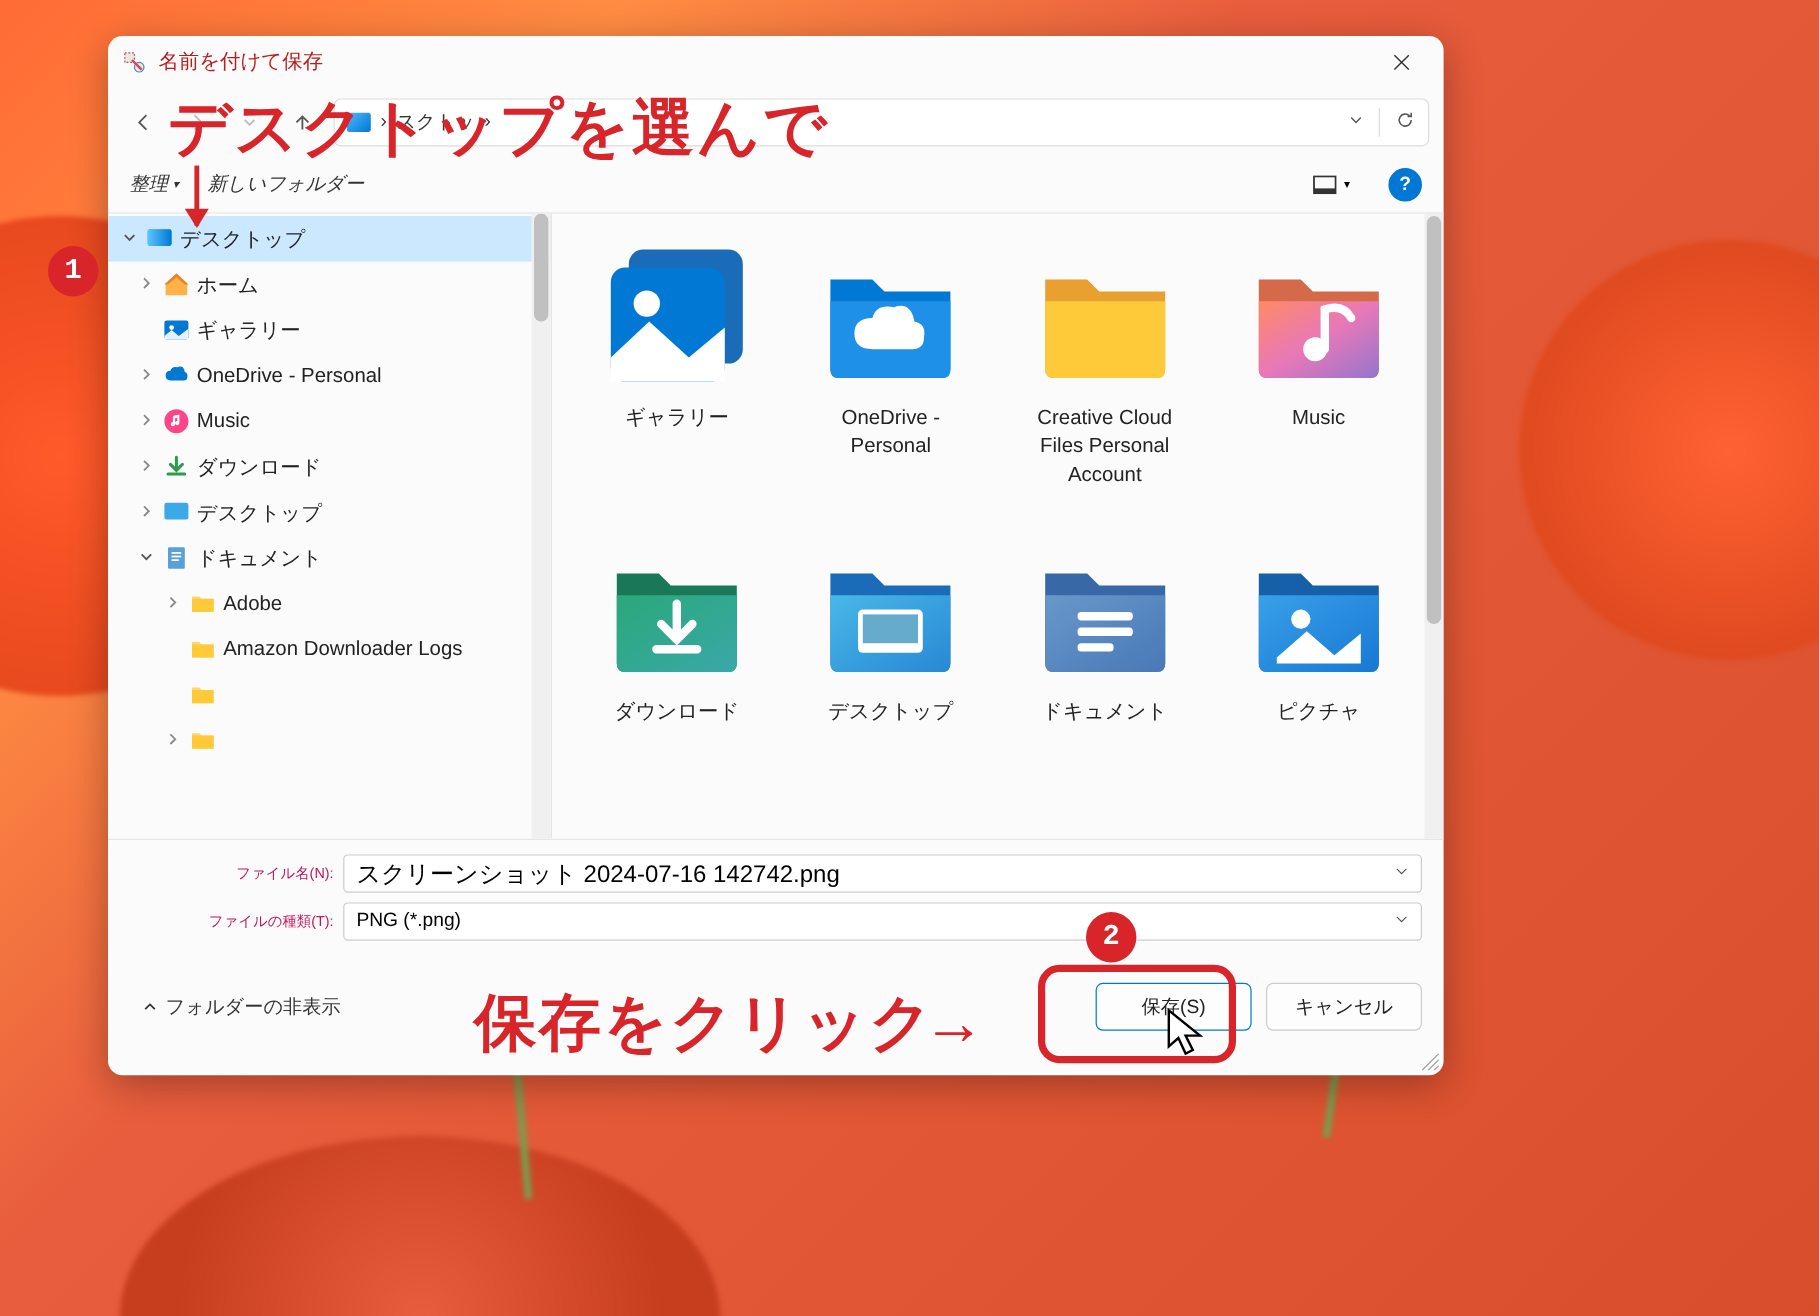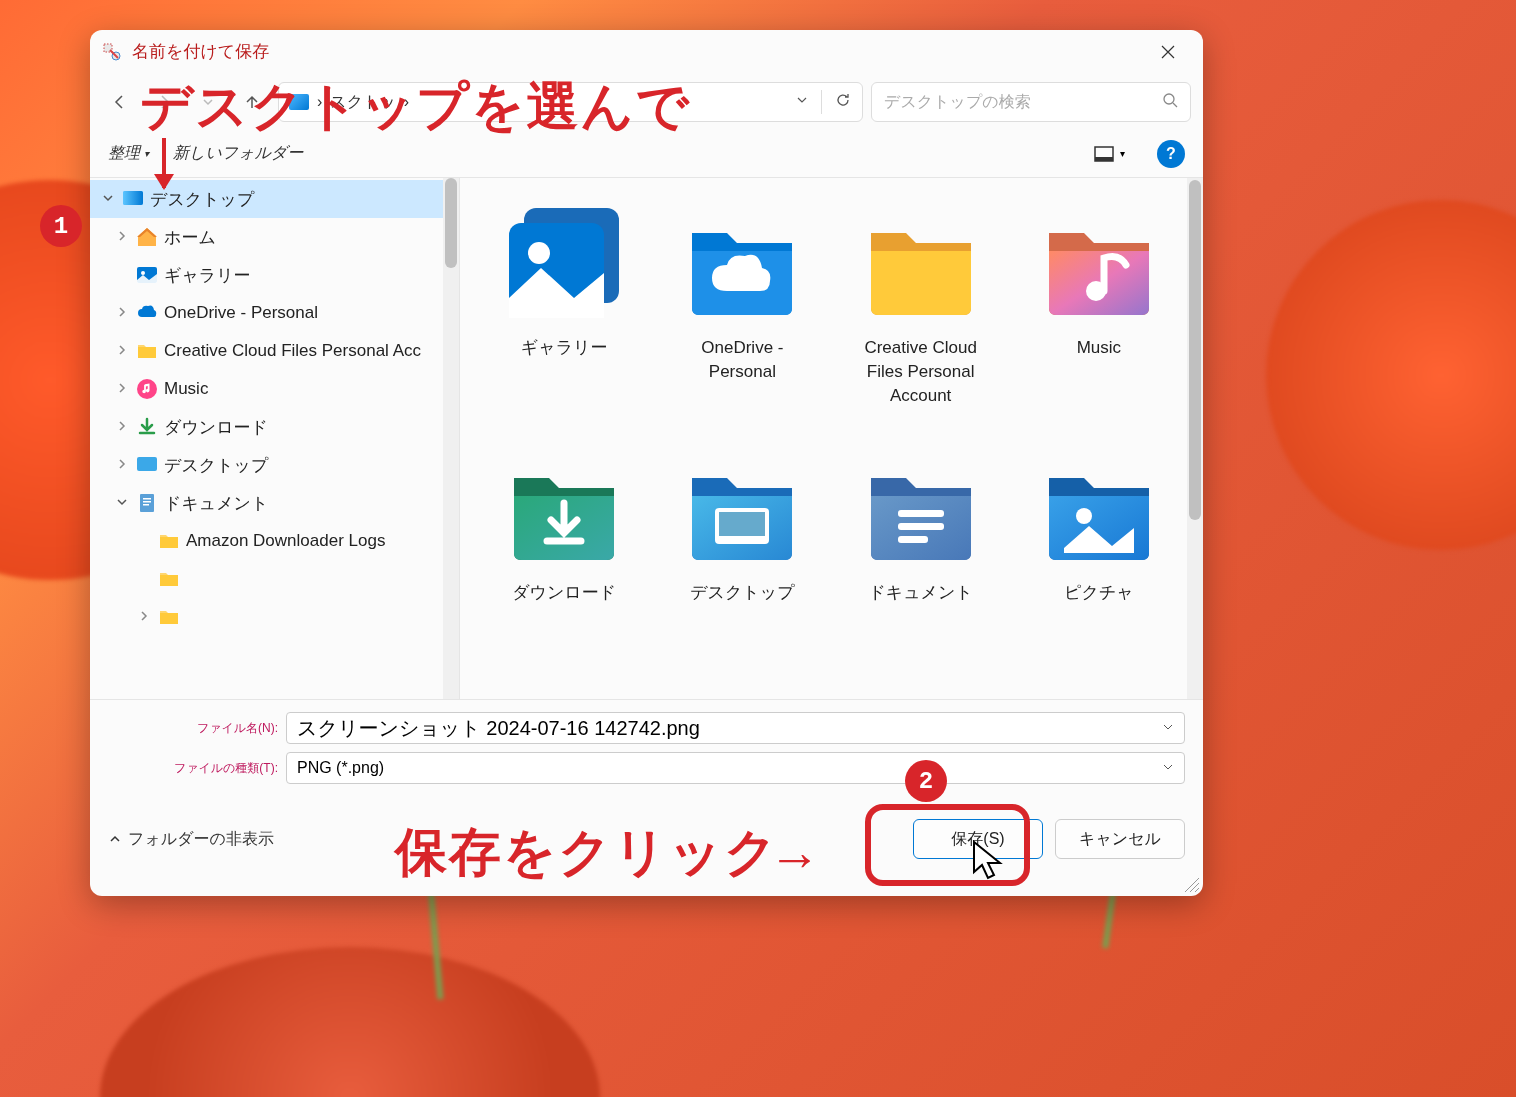--- a/index.html
+++ b/index.html
@@ -103,21 +103,21 @@
 .field-row { display: flex; align-items: center; gap: 8px; margin-bottom: 8px; }
 .field-label { width: 170px; text-align: right; font-size: 12px; color: #be185d; }
 .field-input {
   flex: 1; height: 32px; border: 1px solid #ccc; border-radius: 4px;
   padding: 0 10px; font-size: 16px; background: #fff;
   display: flex; align-items: center; justify-content: space-between;
 }
 .field-input input { border: none; outline: none; flex: 1; font-size: 20px; background: transparent; }
 
 .footer {
-  height: 104px; display: flex; align-items: center; padding: 0 18px 10px 18px; gap: 12px;
+  height: 104px; display: flex; align-items: center; padding: 0 18px 10px 18px; gap: 12px; margin-left: 10px;
 }
 .footer .hide-folders { display: flex; align-items: center; gap: 6px; font-size: 16px; color: #333; cursor: pointer; }
 .footer .spacer { flex: 1; }
 .footer .btn {
   min-width: 130px; height: 40px; border: 1px solid #ccc; border-radius: 6px;
   background: #fdfdfd; font-size: 16px; color: #222; cursor: pointer;
   display: flex; align-items: center; justify-content: center;
 }
 .footer .btn.primary { border: 1.5px solid #0078d4; }
 
@@ -203,27 +203,20 @@
       <span>›</span>
       <span class="spacer"></span>
       <span><svg width="14" height="14" viewBox="0 0 14 14">
             <path d="M3 5 L7 9 L11 5" stroke="#555" stroke-width="1.2" fill="none"></path>
           </svg></span>
       <span style="width:1px;height:24px;background:#ddd;margin:0 4px;"></span>
       <span><svg width="18" height="18" viewBox="0 0 18 18">
             <path d="M14 9 A5 5 0 1 1 12.5 5.5 M14 3 L14 6 L11 6" stroke="#555" stroke-width="1.3" fill="none"></path>
           </svg></span>
     </div>
-    <div class="search-box">
-      <input placeholder="デスクトップの検索" style="">
-      <span><svg width="16" height="16" viewBox="0 0 16 16">
-            <circle cx="7" cy="7" r="5" stroke="#888" stroke-width="1.3" fill="none"></circle>
-            <path d="M11 11 L15 15" stroke="#888" stroke-width="1.3"></path>
-          </svg></span>
-    </div>
   </div>
 
   <div class="toolbar">
     <div class="tb-item">
         <span>整理</span>
         <span style="font-size:10px;">▾</span>
       </div>
     <div class="tb-item">新しいフォルダー</div>
     <div class="spacer"></div>
     <div class="view-btn">
@@ -290,32 +283,20 @@
               </svg>
             </span>
             <span>OneDrive - Personal</span>
           </div>
           <div class="tree-item pad1">
             <span class="chev"><svg width="12" height="12" viewBox="0 0 12 12">
                 <path d="M4 2 L8 6 L4 10" stroke="#888" fill="none" stroke-width="1.5"></path>
               </svg></span>
             <span class="ticon">
               <svg width="22" height="22" viewBox="0 0 22 22">
-                <path d="M2 5 L8 5 L10 7 L20 7 L20 18 L2 18 Z" fill="#ffd66e"></path>
-                <path d="M2 7 L20 7 L20 18 L2 18 Z" fill="#ffca3a"></path>
-              </svg>
-            </span>
-            <span>Creative Cloud Files Personal Acc</span>
-          </div>
-          <div class="tree-item pad1">
-            <span class="chev"><svg width="12" height="12" viewBox="0 0 12 12">
-                <path d="M4 2 L8 6 L4 10" stroke="#888" fill="none" stroke-width="1.5"></path>
-              </svg></span>
-            <span class="ticon">
-              <svg width="22" height="22" viewBox="0 0 22 22">
                 <circle cx="11" cy="11" r="10" fill="#ff4488"></circle>
                 <path d="M9 6 L14 5 L14 13 Q14 15 12 15 Q10 15 10 13 Q10 11 12 11 L12 8 L10 8.5 L10 14 Q10 16 8 16 Q6 16 6 14 Q6 12 8 12 L8 7 Z" fill="#fff" transform="scale(0.9) translate(1 1)"></path>
               </svg>
             </span>
             <span>Music</span>
           </div>
           <div class="tree-item pad1">
             <span class="chev"><svg width="12" height="12" viewBox="0 0 12 12">
                 <path d="M4 2 L8 6 L4 10" stroke="#888" fill="none" stroke-width="1.5"></path>
               </svg></span>
@@ -343,20 +324,32 @@
               </svg></span>
             <span class="ticon">
               <svg width="22" height="22" viewBox="0 0 22 22">
                 <rect x="4" y="2" width="14" height="18" rx="1" fill="#5aa0d8"></rect>
                 <rect x="7" y="6" width="8" height="1.5" fill="#fff"></rect>
                 <rect x="7" y="9" width="8" height="1.5" fill="#fff"></rect>
                 <rect x="7" y="12" width="6" height="1.5" fill="#fff"></rect>
               </svg>
             </span>
             <span>ドキュメント</span>
+          </div>
+          <div class="tree-item pad2">
+            <span class="chev"><svg width="12" height="12" viewBox="0 0 12 12">
+                <path d="M4 2 L8 6 L4 10" stroke="#888" fill="none" stroke-width="1.5"></path>
+              </svg></span>
+            <span class="ticon">
+              <svg width="22" height="22" viewBox="0 0 22 22">
+                <path d="M2 5 L8 5 L10 7 L20 7 L20 18 L2 18 Z" fill="#ffd66e"></path>
+                <path d="M2 7 L20 7 L20 18 L2 18 Z" fill="#ffca3a"></path>
+              </svg>
+            </span>
+            <span>Adobe</span>
           </div>
           <div class="tree-item pad2">
             <span class="chev"></span>
             <span class="ticon">
               <svg width="22" height="22" viewBox="0 0 22 22">
                 <path d="M2 5 L8 5 L10 7 L20 7 L20 18 L2 18 Z" fill="#ffd66e"></path>
                 <path d="M2 7 L20 7 L20 18 L2 18 Z" fill="#ffca3a"></path>
               </svg>
             </span>
             <span>Amazon Downloader Logs</span>

